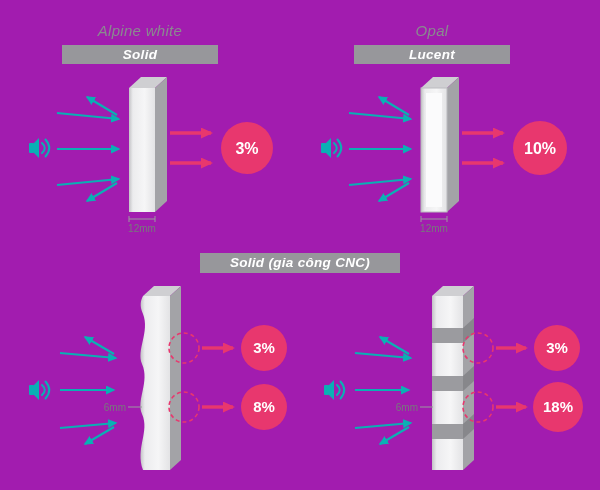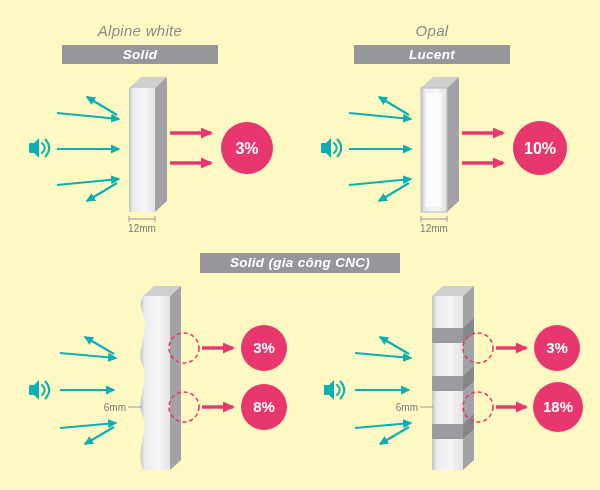--- a/index.html
+++ b/index.html
@@ -1,16 +1,16 @@
 <!DOCTYPE html>
 <html><head>
 <meta charset="utf-8">
 <style>
   html,body { margin:0; padding:0; background:#ffffff; }
-  .stage { position:relative; width:600px; height:490px; background:#fef9c3; overflow:hidden;
+  .stage { position:relative; width:600px; height:490px; background:#a21caf; overflow:hidden;
            font-family:"Liberation Sans", sans-serif; }
   svg text { font-family:"Liberation Sans", sans-serif; }
   .title      { font-size:15px; font-style:italic; fill:#8a8a8f; text-anchor:middle; letter-spacing:.3px; }
   .badge-text { font-size:13.5px; font-style:italic; font-weight:bold; fill:#ffffff; text-anchor:middle; letter-spacing:.3px; }
   .pct        { font-weight:bold; fill:#ffffff; text-anchor:middle; }
   .pct-lg     { font-size:16px; }
   .pct-sm     { font-size:15px; }
   .dim        { font-size:10px; fill:#78787c; text-anchor:middle; }
   .dim-end    { font-size:10px; fill:#78787c; text-anchor:end; }
   .teal-line  { stroke:#0ab0b4; stroke-width:2.2; fill:none; }

